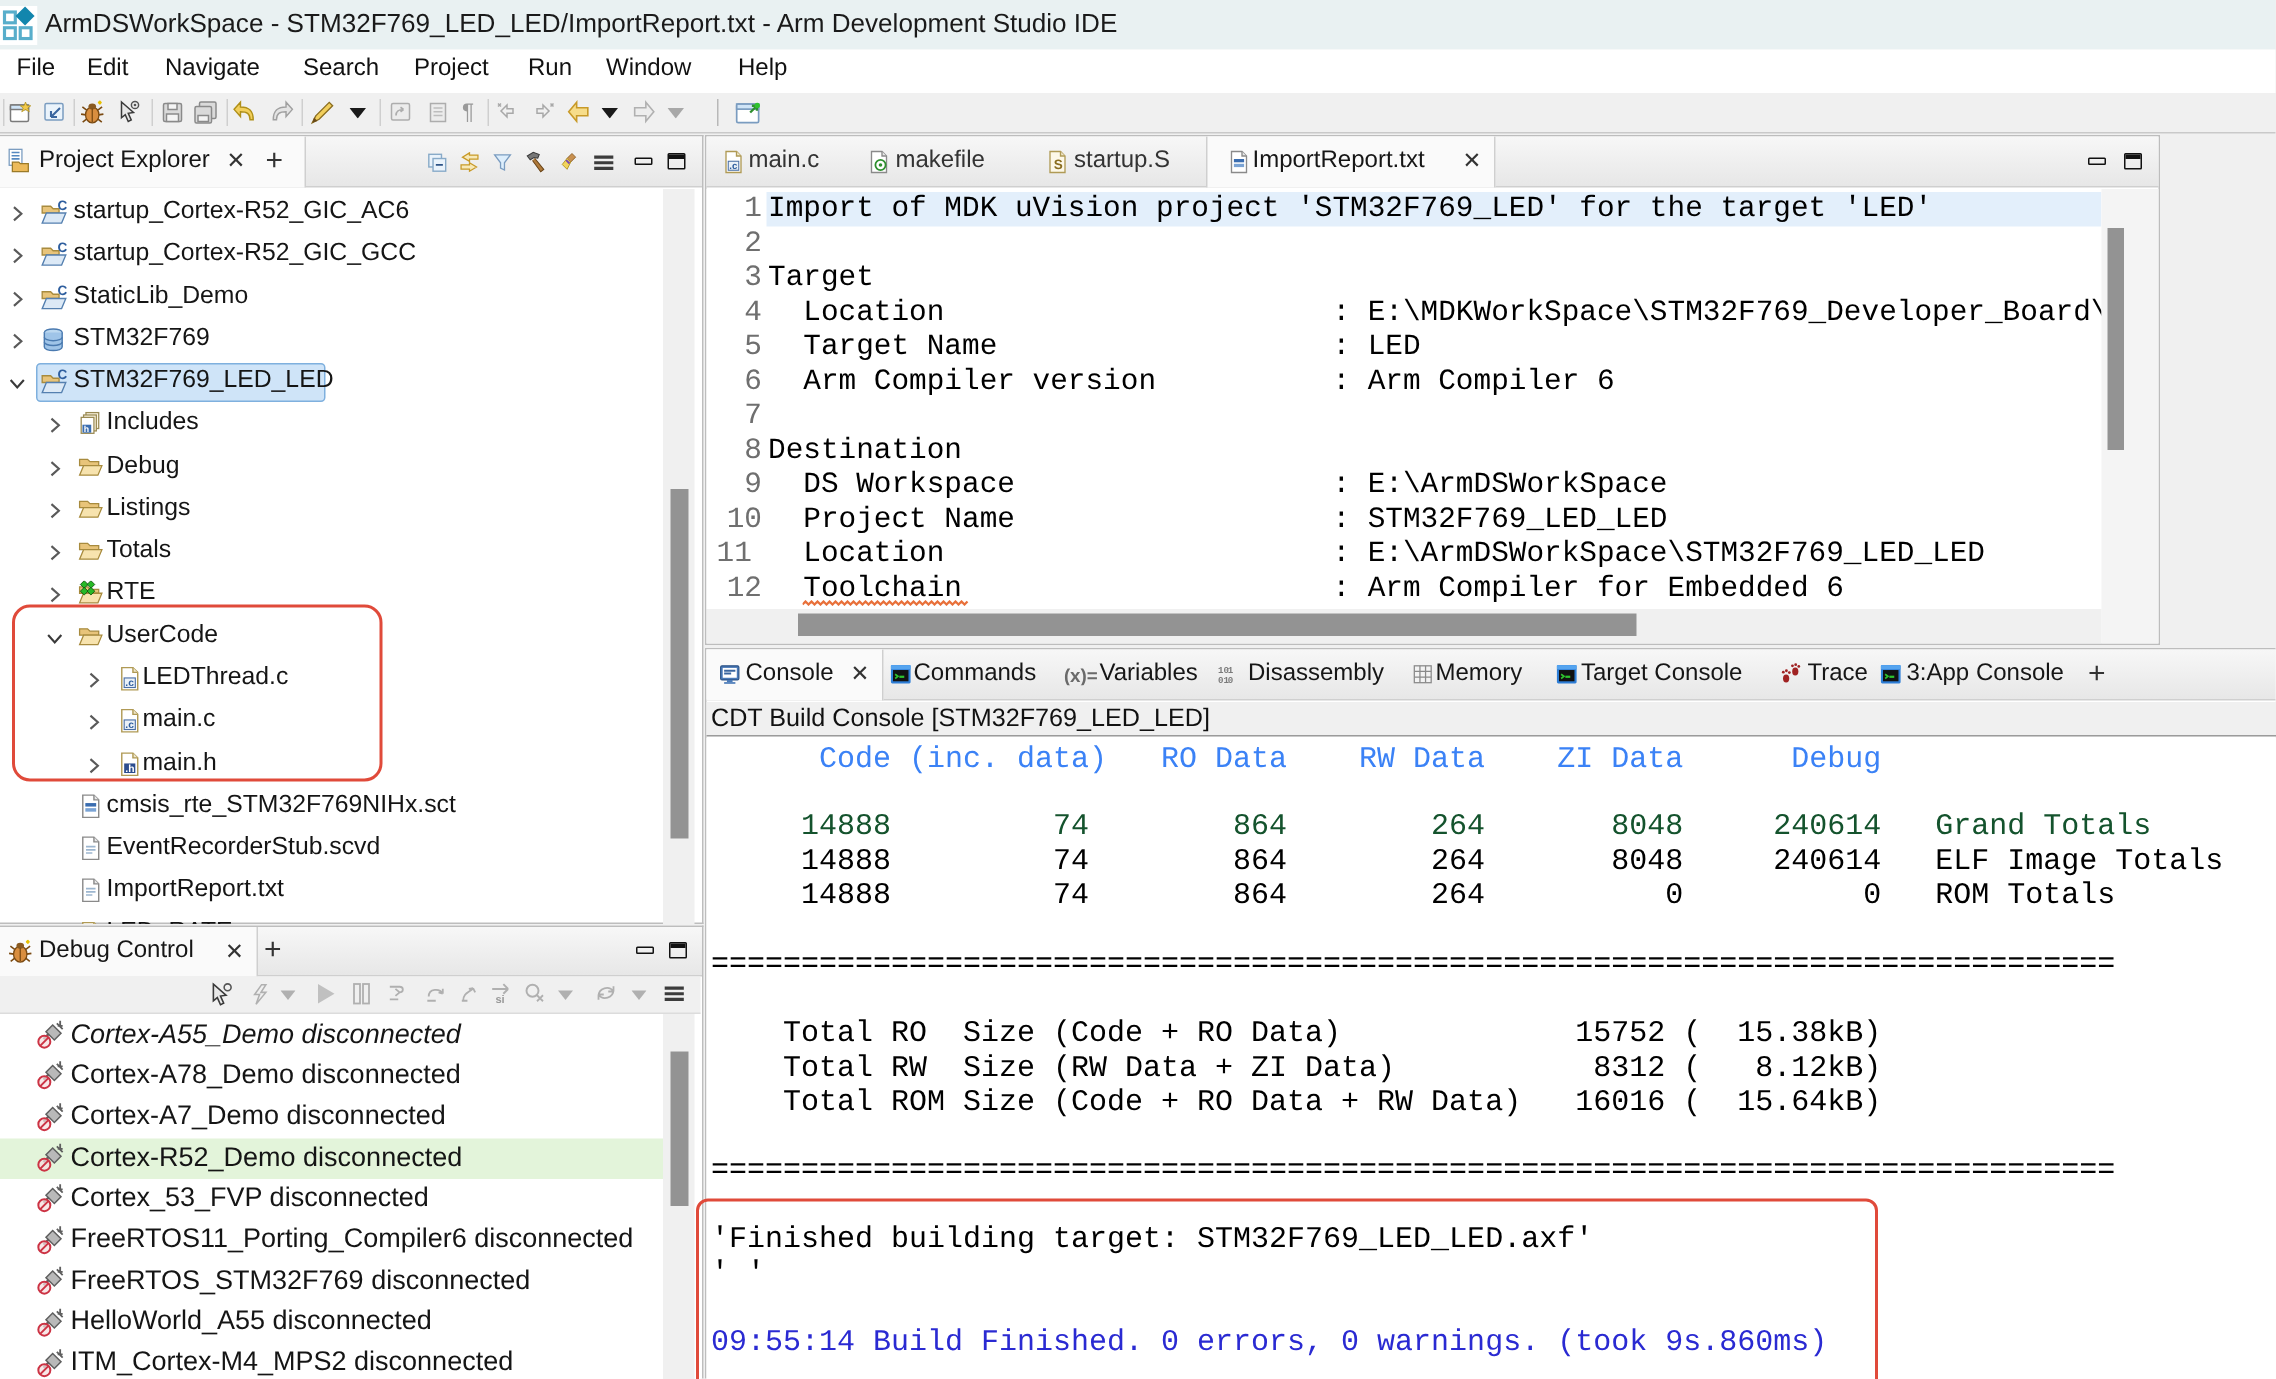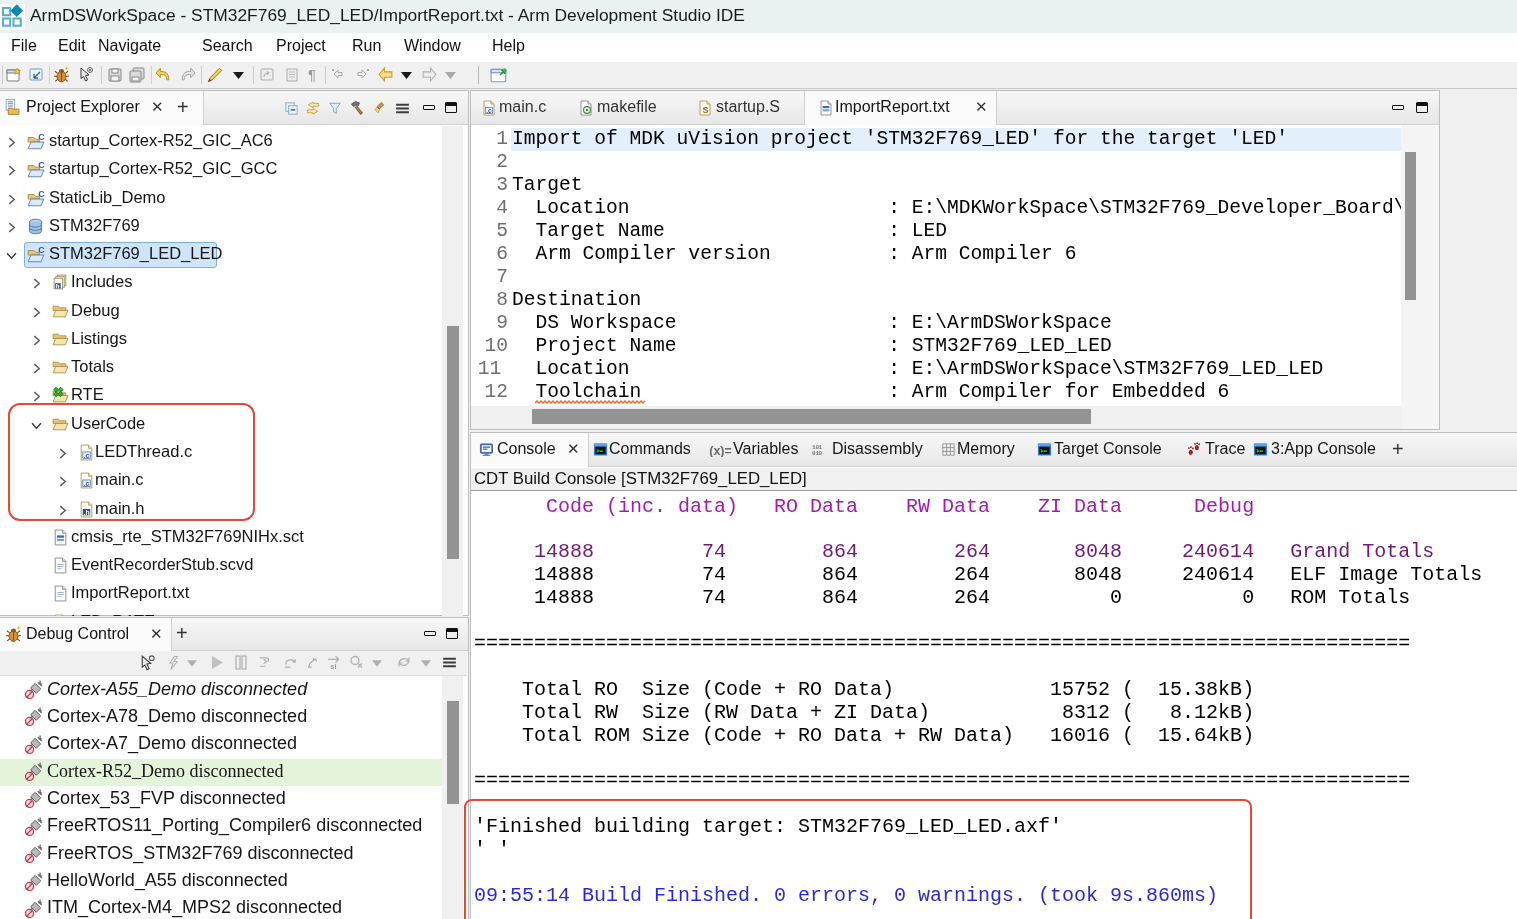--- a/index.html
+++ b/index.html
@@ -217,21 +217,21 @@
     <rect x="3" y="14.5" width="7.2" height="7.2" fill="none" stroke="#58aecb" stroke-width="2.1"></rect>
     <rect x="13.5" y="14.5" width="7.2" height="7.2" fill="none" stroke="#58aecb" stroke-width="2.1"></rect>
     <rect x="12.2" y="2.2" width="9" height="9" fill="#1286ad" transform="rotate(45 16.7 6.7)"></rect>
   </svg>
   <span class="abs" style="left:30px;top:5px">ArmDSWorkSpace - STM32F769_LED_LED/ImportReport.txt - Arm Development Studio IDE</span>
 </div>
 
 <div id="menubar" class="abs">
   <span class="menuitem" style="left:11px">File</span>
   <span class="menuitem" style="left:58px">Edit</span>
-  <span class="menuitem" style="left:98px">Navigate</span>
+  <span class="menuitem" style="left:110px">Navigate</span>
   <span class="menuitem" style="left:202px">Search</span>
   <span class="menuitem" style="left:276px">Project</span>
   <span class="menuitem" style="left:352px">Run</span>
   <span class="menuitem" style="left:404px">Window</span>
   <span class="menuitem" style="left:492px">Help</span>
 </div>
 
 <div id="toolbar" class="abs">
   <svg class="abs" style="left:6px;top:5px" width="16" height="16" viewBox="0 0 16 16">
         <rect x="1" y="3" width="12" height="11" rx="1" fill="#fff" stroke="#7a7a7a"></rect>
@@ -587,21 +587,21 @@
             <use href="#s-plugx"></use>
           </svg>
   <span class="dlab" style="left:47px">Cortex-A78_Demo disconnected</span>
 </div>
 <div class="abs" style="left:0;top:55.2px;width:442px;height:27px;">
   <svg class="abs" style="left:24px;top:3.5px" width="20" height="20" viewBox="0 0 18 18">
             <use href="#s-plugx"></use>
           </svg>
   <span class="dlab" style="left:47px">Cortex-A7_Demo disconnected</span>
 </div>
-<div class="abs" style="left:0;top:82.6px;width:442px;height:27px;background:#e3f4da;font-family:Liberation Serif, serif;">
+<div class="abs" style="left:0;top:82.6px;width:442px;height:27px;background:#e3f4da;">
   <svg class="abs" style="left:24px;top:3.5px" width="20" height="20" viewBox="0 0 18 18">
             <use href="#s-plugx"></use>
           </svg>
   <span class="dlab" style="left:47px">Cortex-R52_Demo disconnected</span>
 </div>
 <div class="abs" style="left:0;top:109.9px;width:442px;height:27px;">
   <svg class="abs" style="left:24px;top:3.5px" width="20" height="20" viewBox="0 0 18 18">
             <use href="#s-plugx"></use>
           </svg>
   <span class="dlab" style="left:47px">Cortex_53_FVP disconnected</span>
@@ -734,22 +734,22 @@
   <svg class="abs" style="left:782px;top:9px" width="15" height="15" viewBox="0 0 16 16">
         <use href="#s-term"></use>
       </svg>
   <span class="tablabel" style="left:800px">3:App Console</span>
   <span class="plus" style="left:921px">+</span>
   <div class="abs" style="left:0;top:35px;width:1047px;height:23px;background:#f0f0f0;border-bottom:1px solid #9b9b9b">
     <span class="abs" style="left:3px;top:1px;font-size:16.8px;color:#111">CDT Build Console [STM32F769_LED_LED]</span>
   </div>
   <div class="abs" style="left:0;top:59px;width:1047px;height:428px;background:#fff;overflow:hidden">
     <div class="abs" style="left:0;top:0;width:1047px;height:428px">
-<div class="abs mono" style="left:3px;top:3.5px;font-size:20px;line-height:22.9px;color:#a21caf">      Code (inc. data)   RO Data    RW Data    ZI Data      Debug   </div>
-<div class="abs mono" style="left:3px;top:49.3px;font-size:20px;line-height:22.9px;color:#701a75">     14888         74        864        264       8048     240614   Grand Totals</div>
+<div class="abs mono" style="left:3px;top:3.5px;font-size:20px;line-height:22.9px;color:#3b82f6">      Code (inc. data)   RO Data    RW Data    ZI Data      Debug   </div>
+<div class="abs mono" style="left:3px;top:49.3px;font-size:20px;line-height:22.9px;color:#14532d">     14888         74        864        264       8048     240614   Grand Totals</div>
 <div class="abs mono" style="left:3px;top:72.2px;font-size:20px;line-height:22.9px;color:#000">     14888         74        864        264       8048     240614   ELF Image Totals</div>
 <div class="abs mono" style="left:3px;top:95.1px;font-size:20px;line-height:22.9px;color:#000">     14888         74        864        264          0          0   ROM Totals</div>
 <div class="abs mono" style="left:3px;top:140.9px;font-size:20px;line-height:22.9px;color:#000">==============================================================================</div>
 <div class="abs mono" style="left:3px;top:186.7px;font-size:20px;line-height:22.9px;color:#000">    Total RO  Size (Code + RO Data)             15752 (  15.38kB)</div>
 <div class="abs mono" style="left:3px;top:209.6px;font-size:20px;line-height:22.9px;color:#000">    Total RW  Size (RW Data + ZI Data)           8312 (   8.12kB)</div>
 <div class="abs mono" style="left:3px;top:232.5px;font-size:20px;line-height:22.9px;color:#000">    Total ROM Size (Code + RO Data + RW Data)   16016 (  15.64kB)</div>
 <div class="abs mono" style="left:3px;top:278.3px;font-size:20px;line-height:22.9px;color:#000">==============================================================================</div>
 <div class="abs mono" style="left:3px;top:324.1px;font-size:20px;line-height:22.9px;color:#000">'Finished building target: STM32F769_LED_LED.axf'</div>
 <div class="abs mono" style="left:3px;top:347.0px;font-size:20px;line-height:22.9px;color:#000">' '</div>
 <div class="abs mono" style="left:3px;top:392.8px;font-size:20px;line-height:22.9px;color:#2a2ad2">09:55:14 Build Finished. 0 errors, 0 warnings. (took 9s.860ms)</div>

